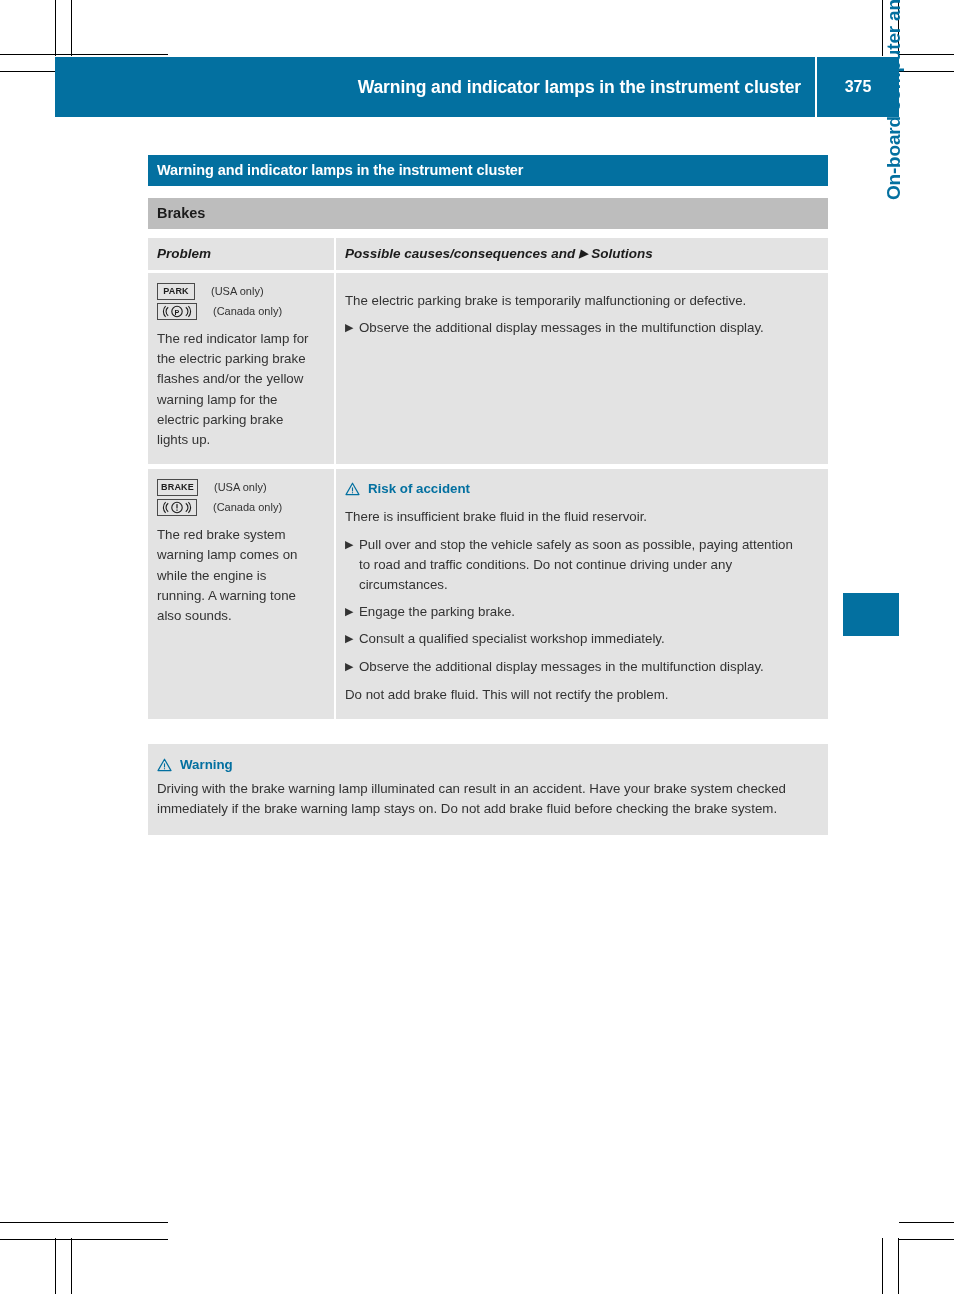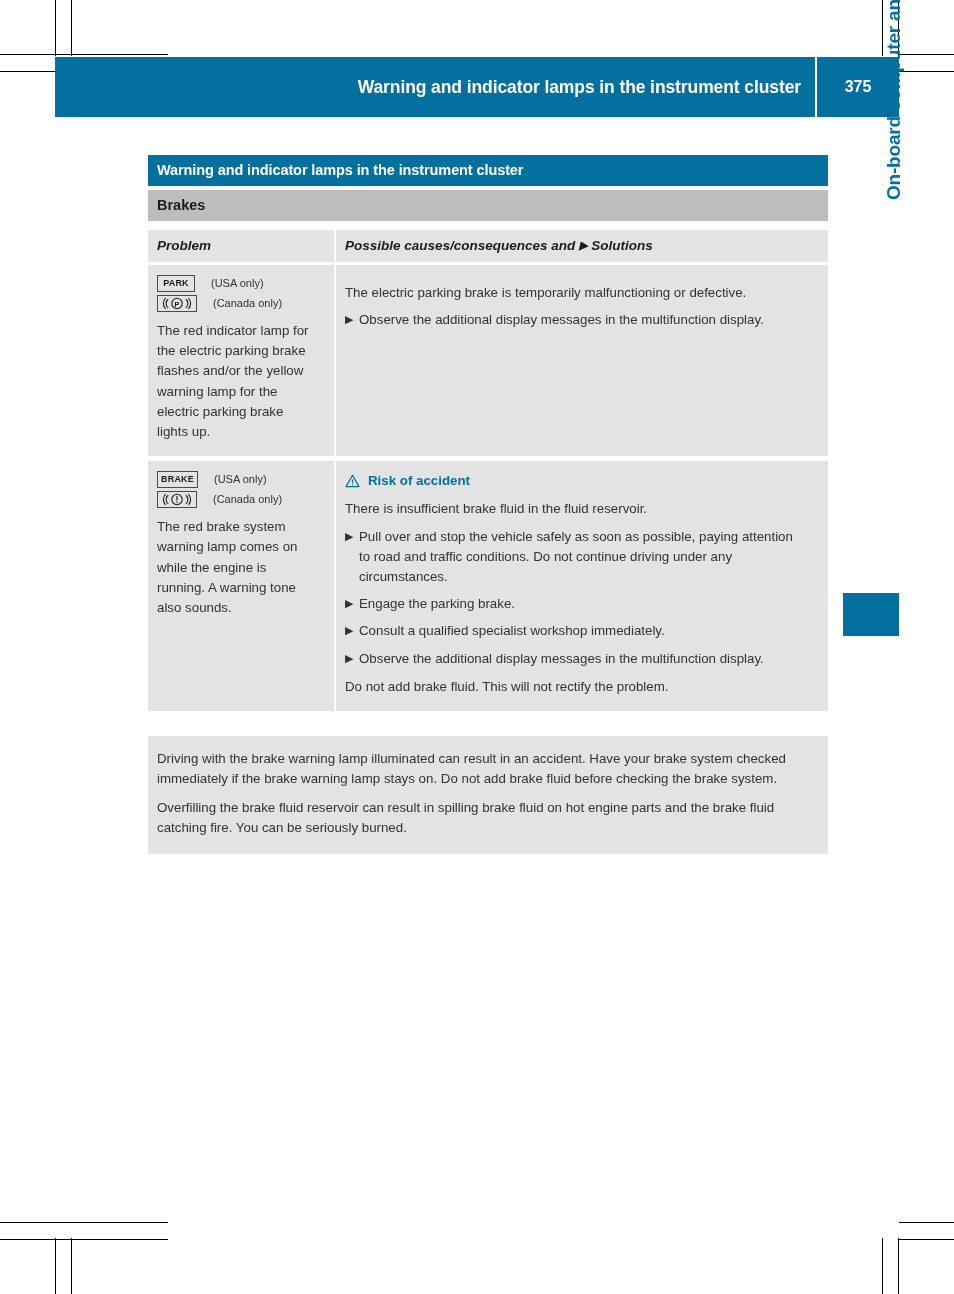--- a/index.html
+++ b/index.html
@@ -98,21 +98,21 @@
     font-weight: bold;
     padding: 7px 9px 8px 9px;
     letter-spacing: -0.1px;
   }
   .tbl-subtitle {
     background: #bdbdbd;
     color: #1c1c1c;
     font-size: 14.5px;
     font-weight: bold;
     padding: 7px 9px 8px 9px;
-    margin-top: 4px;
+    margin-top: 12px;
   }
   table.lamp-table {
     border-collapse: separate;
     border-spacing: 0;
     width: 680px;
     margin-top: 9px;
     table-layout: fixed;
   }
   table.lamp-table col.c1 { width: 188px; }
   table.lamp-table col.c2 { width: 492px; }
@@ -391,17 +391,26 @@
           </div>
 
           <div class="plain-para">Do not add brake fluid. This will not rectify the problem.</div>
         </td>
       </tr>
 
     </tbody>
   </table>
 
   <div id="warning-box">
+    <div class="hazard-head">
+      <span>
+        <svg class="tri" width="15" height="14" viewBox="0 0 15 14" aria-hidden="true">
+          <path d="M7.5 1.2 L14 12.6 L1 12.6 Z" fill="none" stroke="#0370a0" stroke-width="1.2" stroke-linejoin="round"></path>
+          <rect x="6.95" y="5.4" width="1.1" height="4" fill="#0370a0"></rect>
+          <rect x="6.95" y="10.2" width="1.1" height="1.1" fill="#0370a0"></rect>
+        </svg>
+      </span>
+      <span class="hz-text">Warning</span>
+    </div>
     <div class="wb-para first">Driving with the brake warning lamp illuminated can result in an accident. Have your brake system checked immediately if the brake warning lamp stays on. Do not add brake fluid before checking the brake system.</div>
-    <div class="wb-para">Overfilling the brake fluid reservoir can result in spilling brake fluid on hot engine parts and the brake fluid catching fire. You can be seriously burned.</div>
   </div>
 
 </div>
 
 </body></html>

